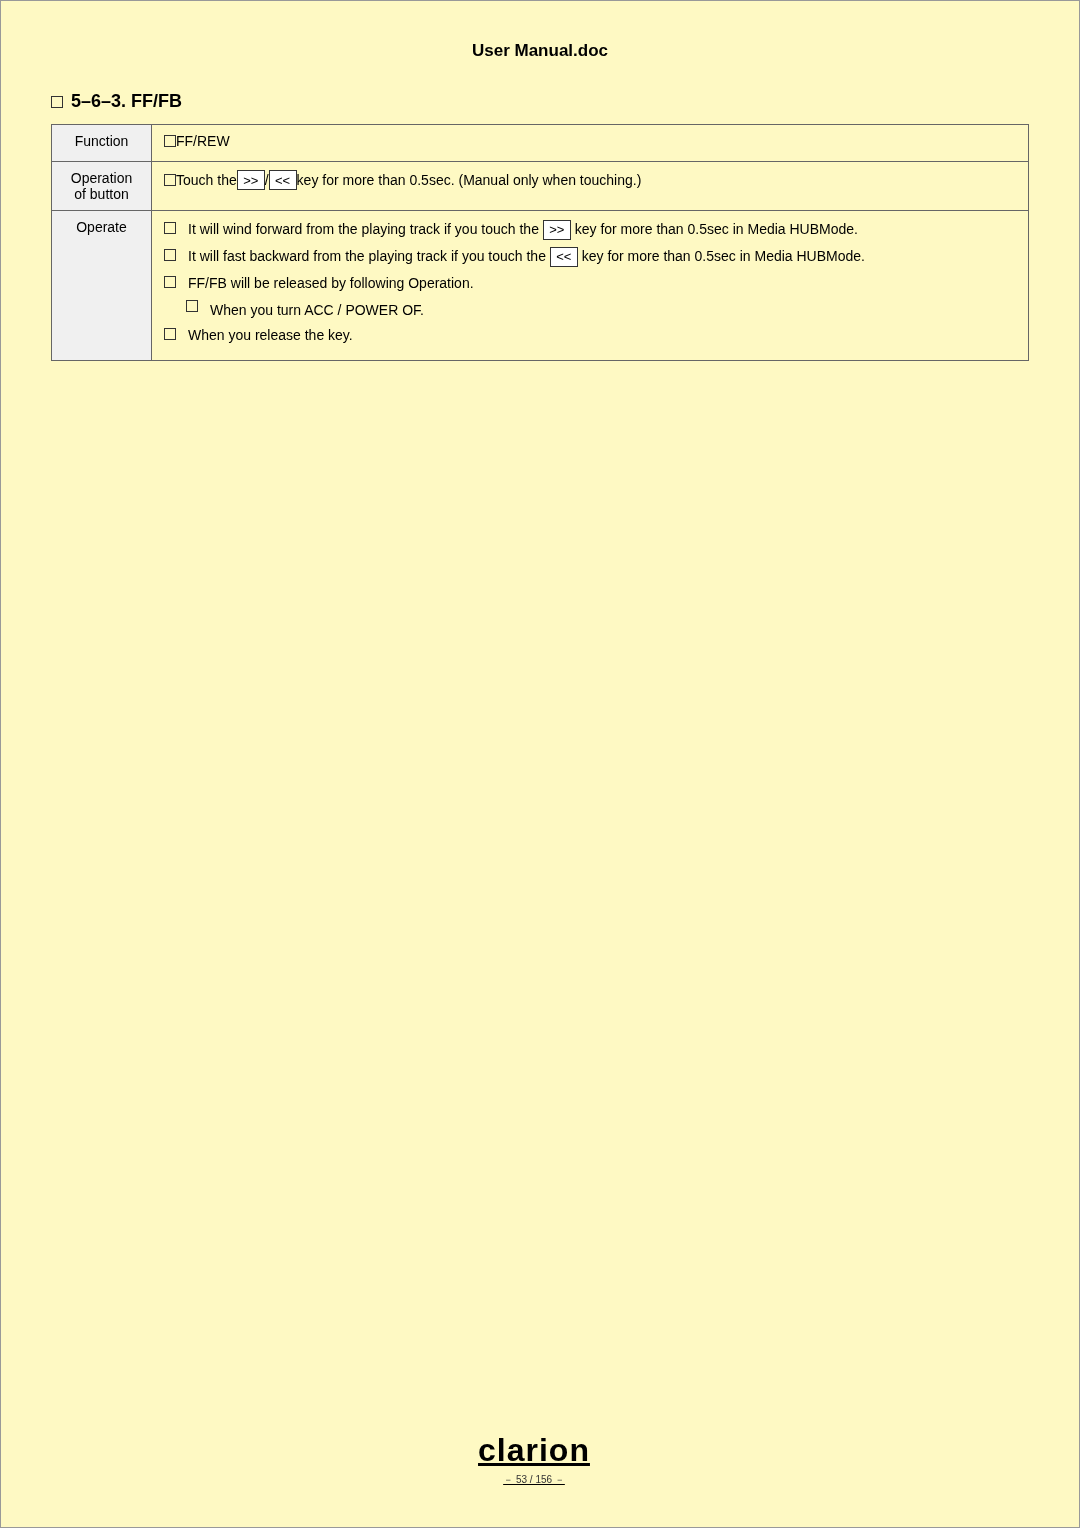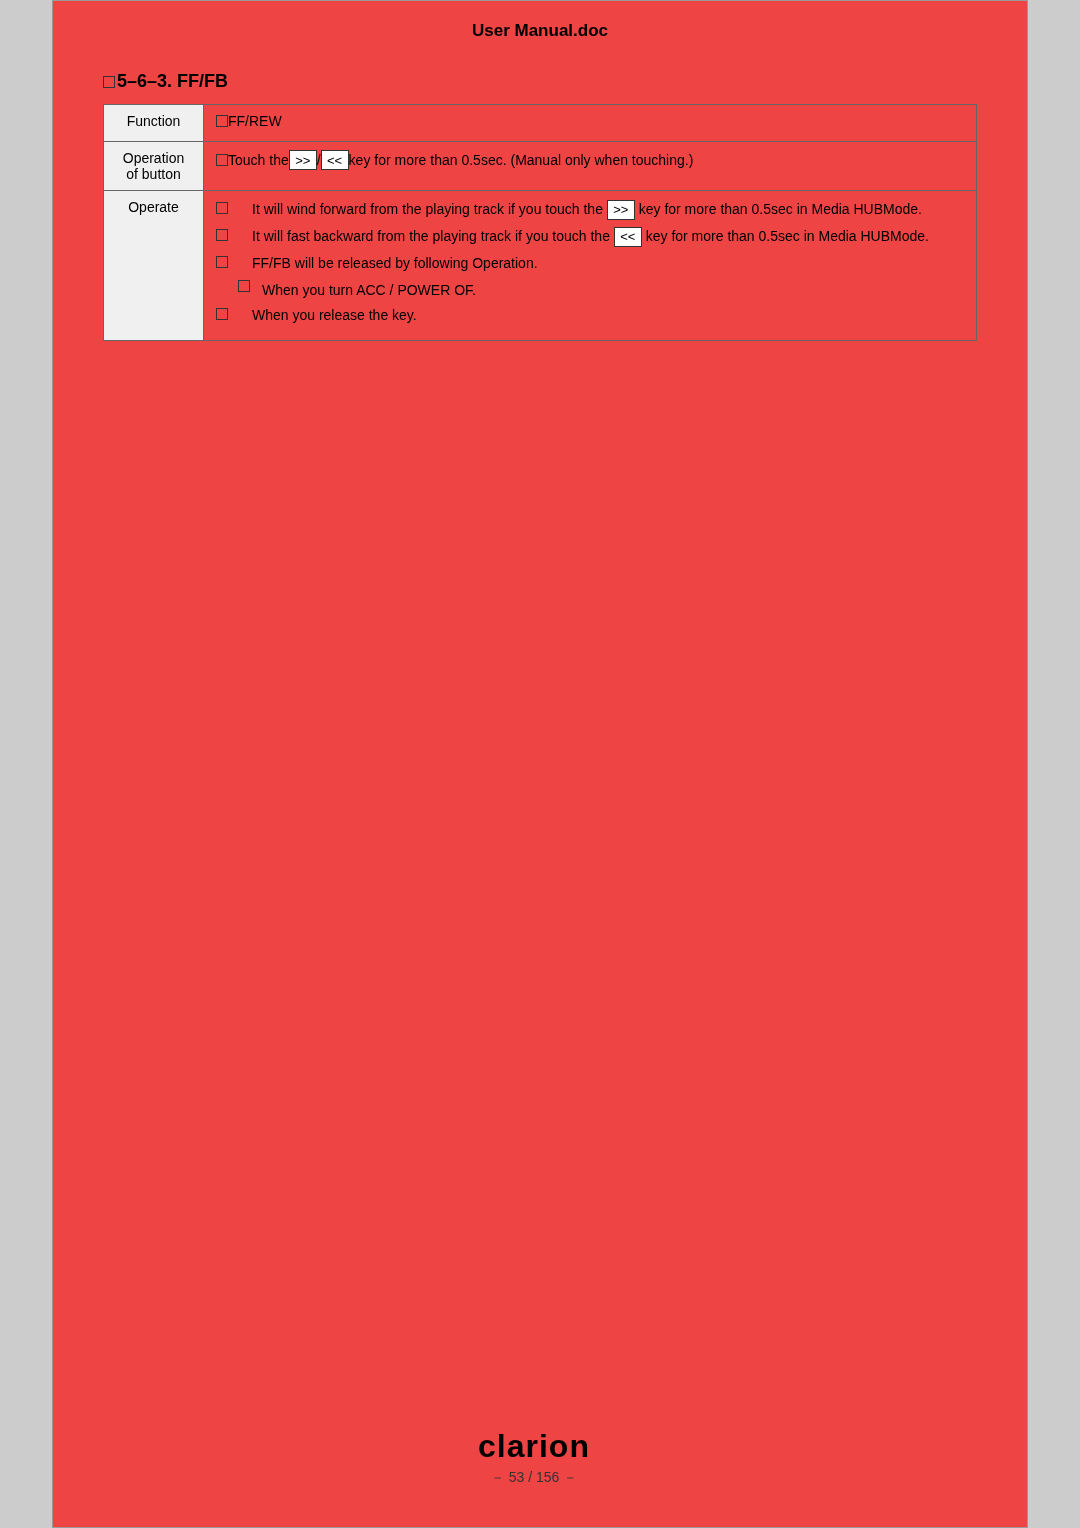--- a/index.html
+++ b/index.html
@@ -11,43 +11,43 @@
     body {
       background: #ccc;
       display: flex;
       justify-content: center;
       align-items: flex-start;
       min-height: 100vh;
       font-family: Arial, sans-serif;
     }
 
     .page {
-      width: 976px;
+      width: 1080px;
       min-height: 1528px;
-      background: #ef4444;
+      background: #fef9c3;
       border: 1px solid #999;
       position: relative;
-      padding: 20px 50px 60px 50px;
+      padding: 40px 50px 60px 50px;
     }
 
     .page-header {
       text-align: center;
       font-weight: bold;
       font-size: 17px;
       margin-bottom: 30px;
       font-family: Arial, sans-serif;
     }
 
     .section-title {
       font-size: 18px;
       font-weight: bold;
       margin-bottom: 12px;
       display: flex;
       align-items: center;
-      gap: 2px;
+      gap: 8px;
     }
 
     .main-table {
       width: 100%;
       border-collapse: collapse;
       font-size: 14px;
       border: 1px solid #666;
     }
 
     .main-table td {
@@ -90,21 +90,21 @@
       padding: 1px 5px;
       font-size: 13px;
       background: #fff;
       min-width: 28px;
       height: 20px;
     }
 
     .detail-row {
       display: flex;
       align-items: flex-start;
-      gap: 24px;
+      gap: 12px;
       margin-bottom: 6px;
       line-height: 1.5;
       text-align: center;
     }
 
     .detail-row .checkbox-sm {
       margin-top: 3px;
       flex-shrink: 0;
     }
 
@@ -116,32 +116,33 @@
       margin-left: 22px;
       line-height: 1.5;
     }
 
     .page-footer {
       position: absolute;
       bottom: 40px;
       left: 0;
       right: 12px;
       text-align: center;
+      text-decoration: underline;
     }
 
     .footer-brand {
       font-size: 32px;
       font-weight: bold;
       font-family: Arial, sans-serif;
       letter-spacing: 1px;
       margin-bottom: 4px;
     }
 
     .footer-page {
-      font-size: 14px;
+      font-size: 10px;
       color: #333;
     }
   </style>
 </head>
 <body>
 
 <div class="page">
 
   <div class="page-header">User Manual.doc</div>
 

